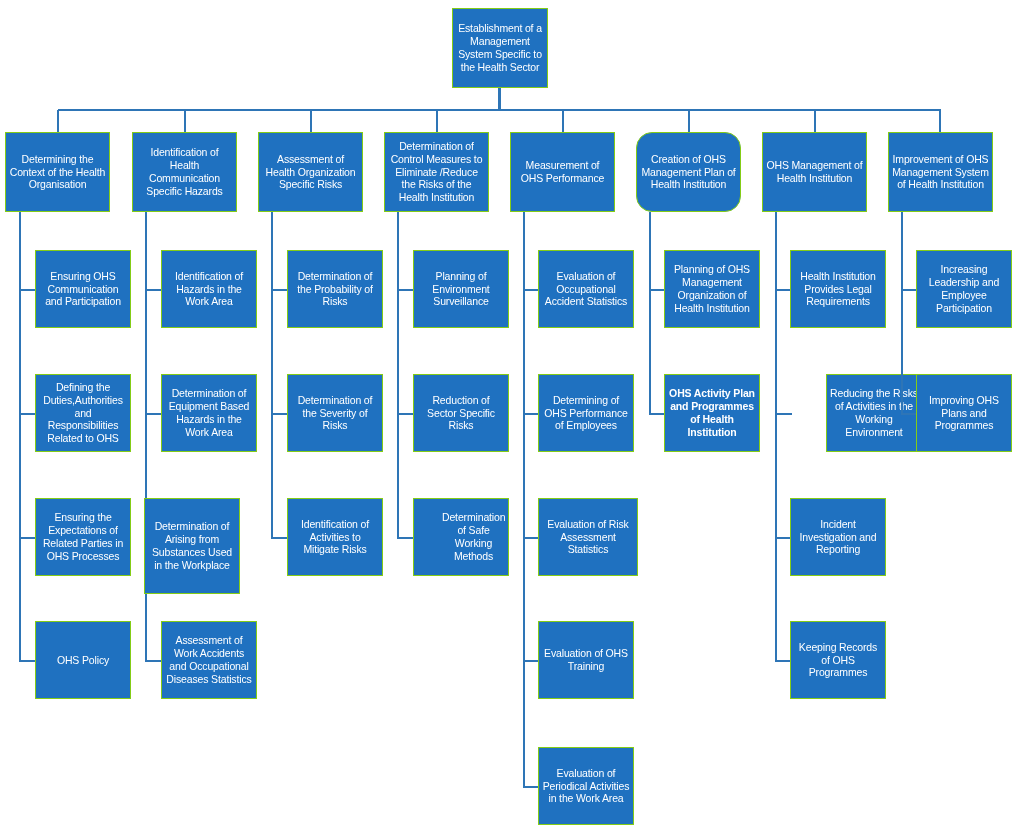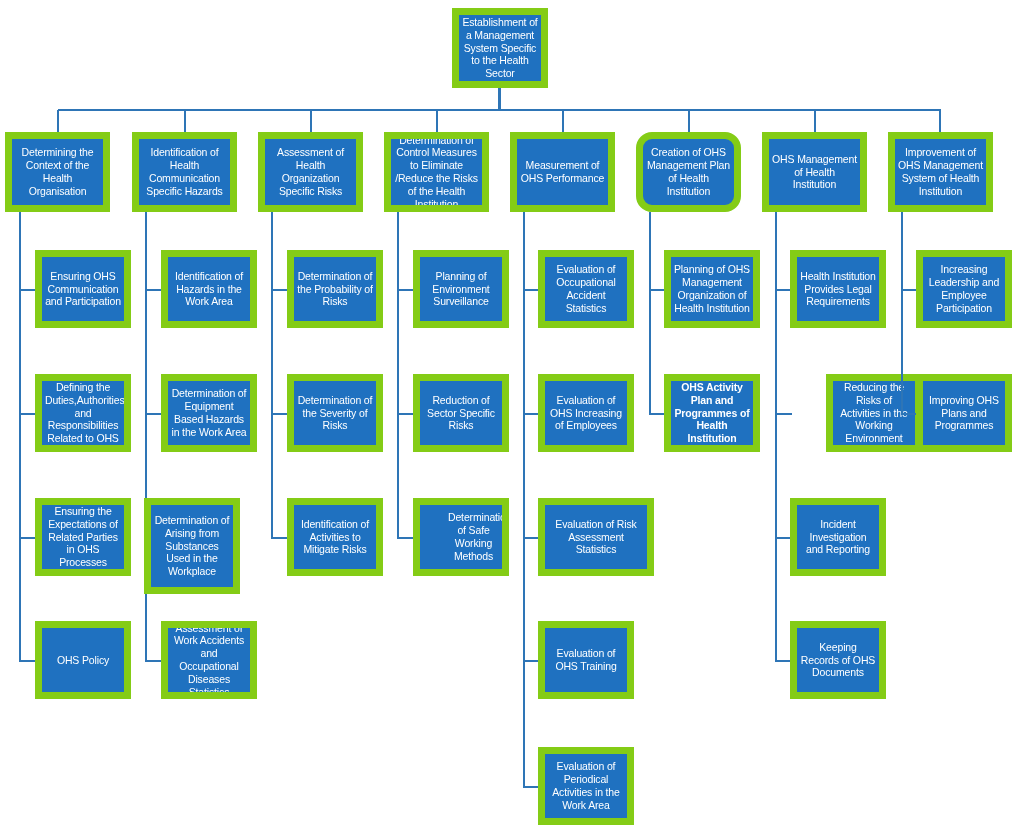--- a/index.html
+++ b/index.html
@@ -15,21 +15,21 @@
     position: relative;
     width: 1024px;
     height: 831px;
     background: #ffffff;
     overflow: hidden;
   }
   .node {
     position: absolute;
     box-sizing: border-box;
     background: #1F71C0;
-    border: 7px solid #84cc16;
+    border: 1px solid #84cc16;
     color: #ffffff;
     display: flex;
     align-items: center;
     justify-content: center;
     text-align: center;
     line-height: 1.22;
     letter-spacing: -0.15px;
     padding: 2px 3px;
     word-break: normal;
     overflow: hidden;
@@ -169,23 +169,23 @@
   <div class="conn h" style="left:523px; top:289px; width:17px;"></div>
   <div class="conn h" style="left:523px; top:413px; width:17px;"></div>
   <div class="conn h" style="left:523px; top:537px; width:17px;"></div>
   <div class="conn h" style="left:523px; top:660px; width:17px;"></div>
   <div class="conn h" style="left:523px; top:786px; width:17px;"></div>
 
   <div class="node level2" style="left:538px; top:250px; width:96px; height:78px;">
     <span>Evaluation of Occupational Accident Statistics</span>
   </div>
   <div class="node level2" style="left:538px; top:374px; width:96px; height:78px;">
-    <span>Evaluation of OHS Increasing of Employees</span>
-  </div>
-  <div class="node level2" style="left:538px; top:498px; width:116px; height:78px;">
+    <span>Determining of OHS Performance of Employees</span>
+  </div>
+  <div class="node level2" style="left:538px; top:498px; width:100px; height:78px;">
     <span>Evaluation of Risk Assessment Statistics</span>
   </div>
   <div class="node level2" style="left:538px; top:621px; width:96px; height:78px;">
     <span>Evaluation  of OHS Training</span>
   </div>
   <div class="node level2" style="left:538px; top:747px; width:96px; height:78px;">
     <span>Evaluation of Periodical Activities in the Work Area</span>
   </div>
 
   <div class="conn v" style="left:649px; top:212px; height:203px;"></div>
@@ -208,21 +208,21 @@
   <div class="node level2" style="left:790px; top:250px; width:96px; height:78px;">
     <span>Health Institution Provides Legal Requirements</span>
   </div>
   <div class="node level2" style="left:790px; top:374px; width:96px; height:78px;margin-left:36px;">
     <span>Reducing the Risks of Activities in the Working Environment</span>
   </div>
   <div class="node level2" style="left:790px; top:498px; width:96px; height:78px;">
     <span>Incident Investigation and Reporting</span>
   </div>
   <div class="node level2" style="left:790px; top:621px; width:96px; height:78px;">
-    <span>Keeping Records of OHS Documents</span>
+    <span>Keeping Records of OHS Programmes</span>
   </div>
 
   <div class="conn v" style="left:901px; top:212px; height:203px;"></div>
   <div class="conn h" style="left:901px; top:289px; width:17px;"></div>
   <div class="conn h" style="left:901px; top:413px; width:17px;"></div>
 
   <div class="node level2" style="left:916px; top:250px; width:96px; height:78px;">
     <span>Increasing Leadership and Employee Participation</span>
   </div>
   <div class="node level2" style="left:916px; top:374px; width:96px; height:78px;">

